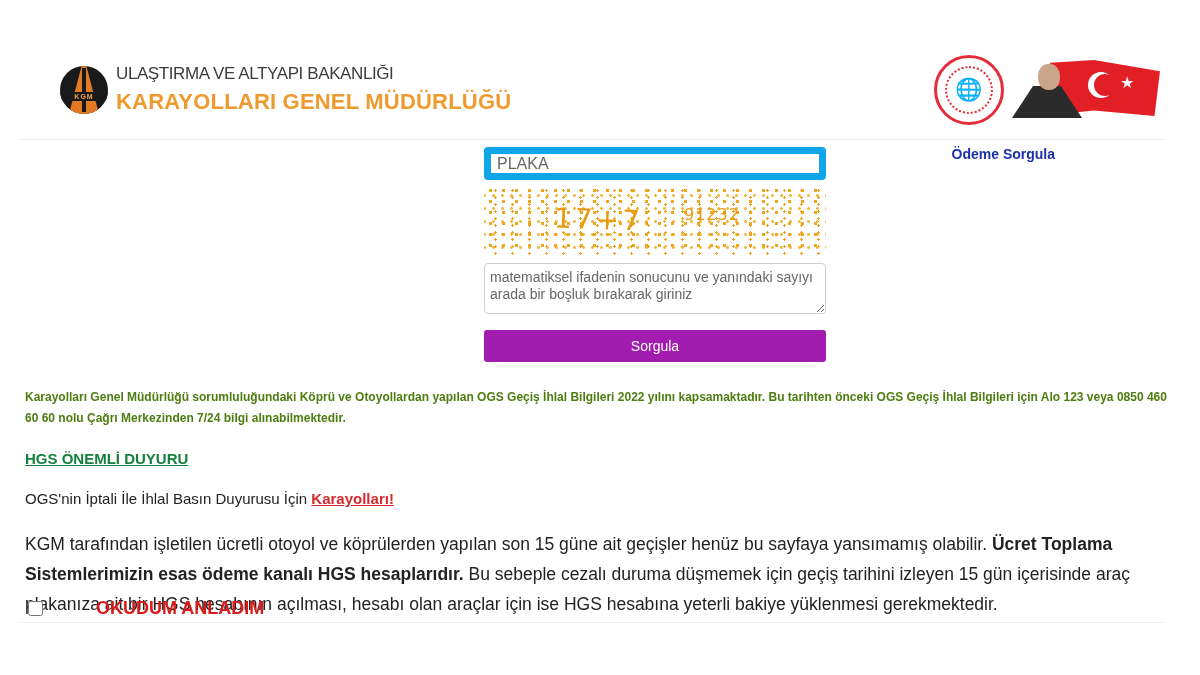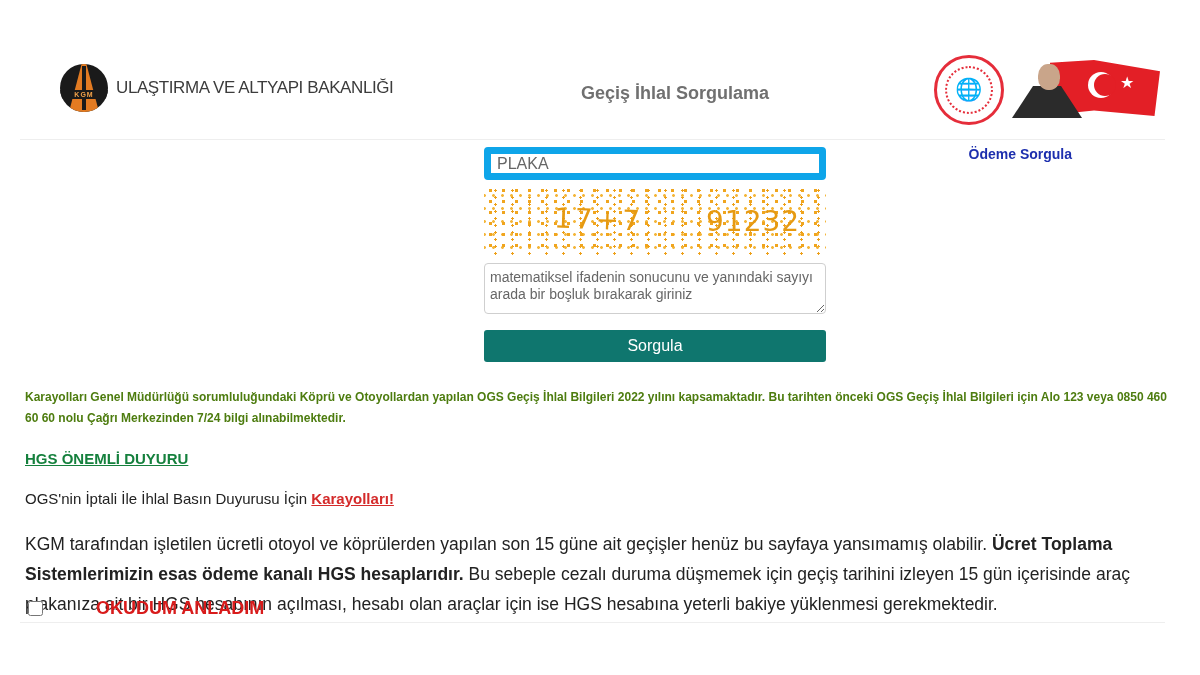--- a/index.html
+++ b/index.html
@@ -28,39 +28,39 @@
     .flag-wrap { position: absolute; left: 990px; top: 8px; width: 150px; height: 60px; }
     .flag { position: absolute; left: 40px; top: 2px; width: 110px; height: 56px; background: #e31f26; clip-path: polygon(0 5%, 40% 0, 100% 20%, 95% 100%, 40% 90%, 0 98%); }
     .flag .moon { position: absolute; left: 38px; top: 12px; width: 26px; height: 26px; border-radius: 50%; background: #fff; }
     .flag .moon2 { position: absolute; left: 44px; top: 14px; width: 22px; height: 22px; border-radius: 50%; background: #e31f26; }
     .flag .star { position: absolute; left: 70px; top: 15px; color: #fff; font-size: 16px; line-height: 16px; }
     .portrait { position: absolute; left: 0; top: 6px; width: 70px; height: 54px; }
     .portrait .head { position: absolute; left: 28px; top: 0; width: 22px; height: 26px; border-radius: 45%; background: #c9a58a; }
     .portrait .suit { position: absolute; left: 2px; top: 22px; width: 70px; height: 32px; background: #2b2b2b; clip-path: polygon(30% 0, 70% 0, 100% 100%, 0 100%); }
 
     
-    .odeme-link { position: absolute; right: 40px; top: 146px; font-size: 14px; font-weight: bold; color: #1d2fae; text-decoration: none; }
+    .odeme-link { position: absolute; right: 57px; top: 146px; font-size: 14px; font-weight: bold; color: #1d2fae; text-decoration: none; }
 
     
     .form { position: absolute; left: 484px; top: 147px; width: 342px; }
     .plaka-input { width: 342px; height: 33px; border: 7px solid #0ea5e9; border-radius: 4px; padding: 0 6px; font-size: 16px; color: #555; font-family: "Liberation Sans", sans-serif; }
     .plaka-input::placeholder { color: #666; }
     .captcha { margin-top: 5px; width: 342px; height: 70px; position: relative; overflow: hidden;
       background-image:
         radial-gradient(circle, #f0a51e 1.6px, transparent 2px),
         radial-gradient(circle, #f4b63a 1.2px, transparent 1.6px),
         radial-gradient(circle, #eea018 1px, transparent 1.4px);
       background-size: 13px 11px, 9px 13px, 17px 7px;
       background-position: 0 0, 5px 4px, 3px 2px;
     }
     .captcha-text { position: absolute; left: 70px; top: 18px; font-size: 28px; color: #e69a12; font-family: "DejaVu Sans", sans-serif; letter-spacing: 3px; transform: rotate(2deg); }
-    .captcha-text2 { position: absolute; left: 222px; top: 20px; font-size: 28px; color: #e69a12; font-family: "DejaVu Sans", sans-serif; letter-spacing: 1px; }
+    .captcha-text2 { position: absolute; left: 200px; top: 20px; font-size: 16px; color: #e69a12; font-family: "DejaVu Sans", sans-serif; letter-spacing: 1px; }
     .answer-box { margin-top: 8px; width: 342px; height: 51px; border: 1px solid #cfcfcf; border-radius: 4px; padding: 5px 5px; font-size: 14px; line-height: 17px; color: #666; font-family: "Liberation Sans", sans-serif; resize: both; }
     .answer-box::placeholder { color: #666; }
-    .submit-btn { margin-top: 12px; width: 342px; height: 32px; background: #0f766e; color: #fff; border: none; border-radius: 3px; font-size: 16px; font-family: "Liberation Sans", sans-serif; cursor: pointer; }
+    .submit-btn { margin-top: 12px; width: 342px; height: 32px; background: #a21caf; color: #fff; border: none; border-radius: 3px; font-size: 14px; font-family: "Liberation Sans", sans-serif; cursor: pointer; }
 
     
     .notice-red { position: absolute; left: 25px; top: 387px; width: 1150px; font-size: 12px; font-weight: bold; color: #4d7c0f; line-height: 21px; }
     .hgs-link { position: absolute; left: 25px; top: 450px; font-size: 15px; font-weight: bold; color: #15803d; text-decoration: underline; }
     .ogs-line { position: absolute; left: 25px; top: 490px; font-size: 15px; color: #222; }
     .ogs-line a { color: #d42a2a; font-weight: bold; text-decoration: underline; }
     .info-para { position: absolute; left: 25px; top: 529px; width: 1145px; font-size: 17.5px; line-height: 30px; color: #222; }
     .info-para b { font-weight: bold; }
     .ack { position: absolute; left: 28px; top: 598px; display: flex; align-items: center; gap: 44px; }
     .ack input { width: 15px; height: 15px; margin-right: 9px; }
@@ -75,24 +75,24 @@
   <div class="header">
     <div class="logo-wrap">
       <div class="kgm-logo">
         <div class="road"></div>
         <div class="road-line"></div>
         <div class="band"></div>
         <div class="lbl">KGM</div>
       </div>
       <div class="logo-text">
         <div class="logo-line1">ULAŞTIRMA VE ALTYAPI BAKANLIĞI</div>
+        <div class="logo-line2">KARAYOLLARI GENEL MÜDÜRLÜĞÜ</div>
       </div>
     </div>
 
-    <div class="page-title">Geçiş İhlal Sorgulama</div>
 
     <div class="seal">
       <div class="inner">🌐</div>
     </div>
     <div class="flag-wrap">
       <div class="flag">
         <div class="moon"></div>
           <div class="moon2"></div>
           <div class="star">★</div>
       </div>

